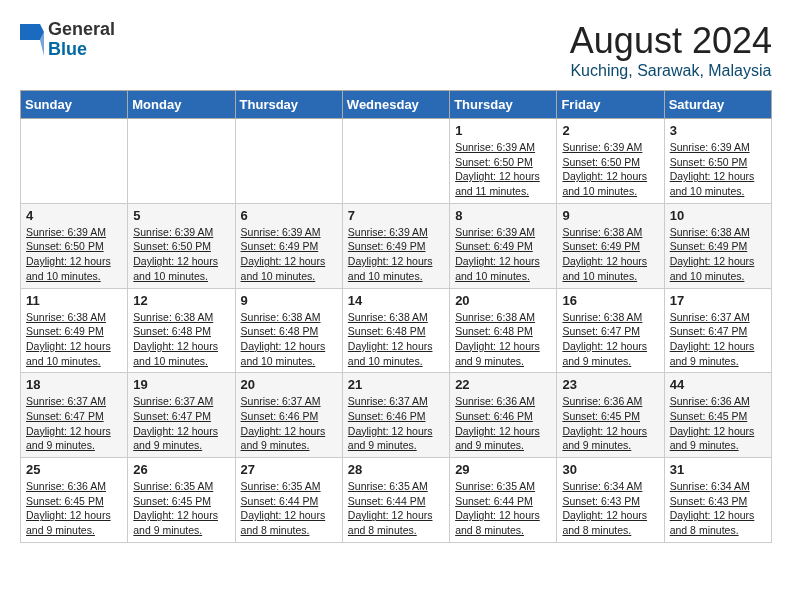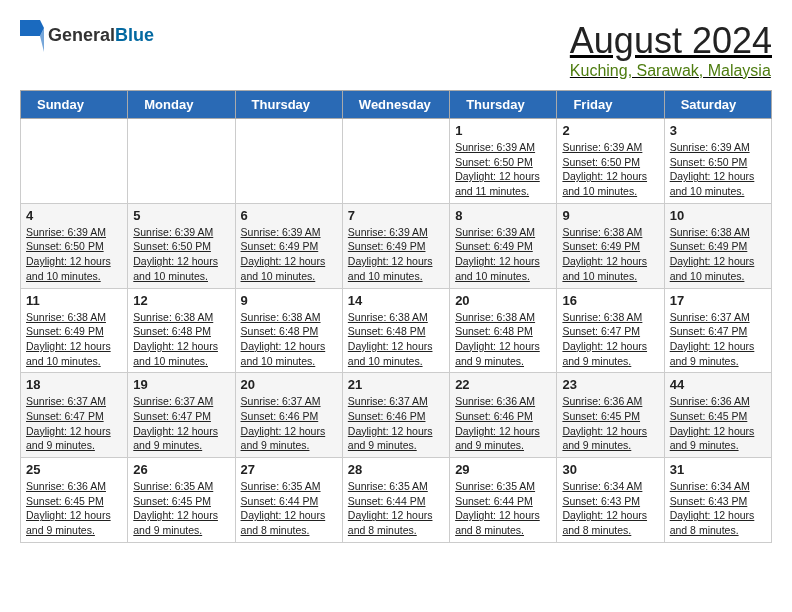--- a/index.html
+++ b/index.html
@@ -15,52 +15,52 @@
       justify-content: space-between;
       align-items: flex-start;
       margin-bottom: 10px;
     }
     .logo {
       display: flex;
       align-items: center;
     }
     .logo-text {
       display: flex;
-      flex-direction: row;
+      flex-direction: column;
       font-size: 18px;
       font-weight: bold;
       line-height: 1.1;
     }
     .logo-general { color: #333; }
     .logo-blue { color: #0369a1; }
     .logo-icon {
       width: 24px;
       height: 32px;
       margin-right: 4px;
     }
-    .title-block { text-align: left; text-decoration: underline; }
+    .title-block { text-align: center; }
     .month-title {
       font-size: 36px;
       font-weight: normal;
       color: #222;
     }
     .location {
       font-size: 16px;
-      color: #4d7c0f;
+      color: #0c4a6e;
     }
     table {
       width: 100%;
       border-collapse: collapse;
     }
     th {
       background-color: #2a6ab5;
       color: #fff;
       font-size: 13px;
       font-weight: bold;
-      padding: 6px 16px;
+      padding: 6px 4px;
       text-align: left;
       border: 1px solid #aaa;
     }
     td {
       border: 1px solid #ccc;
       vertical-align: top;
       padding: 4px 5px;
       font-size: 11px;
       color: #222;
       width: calc(100% / 7);

